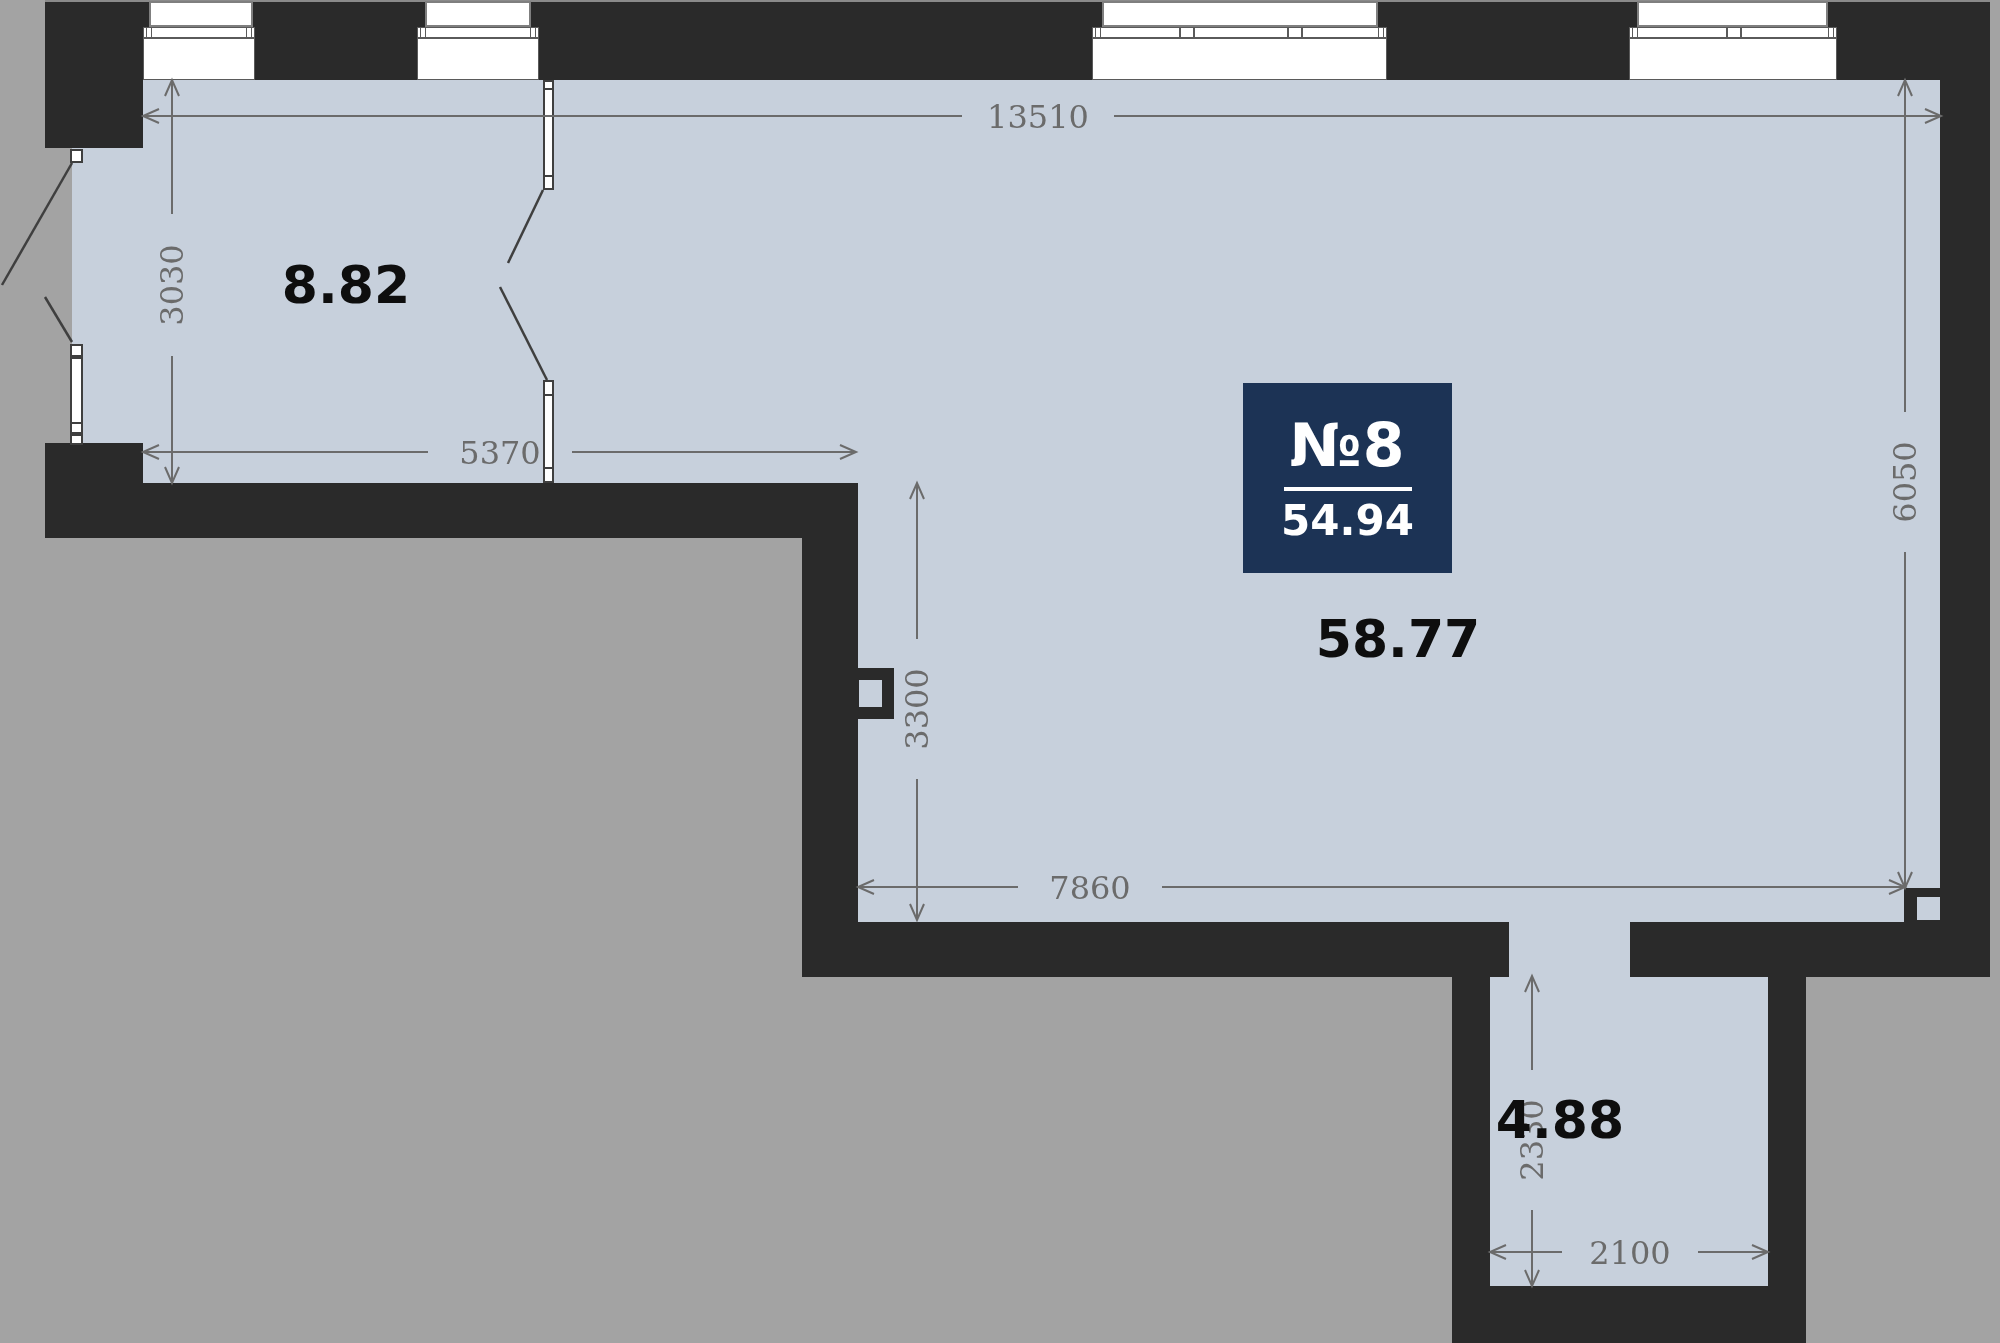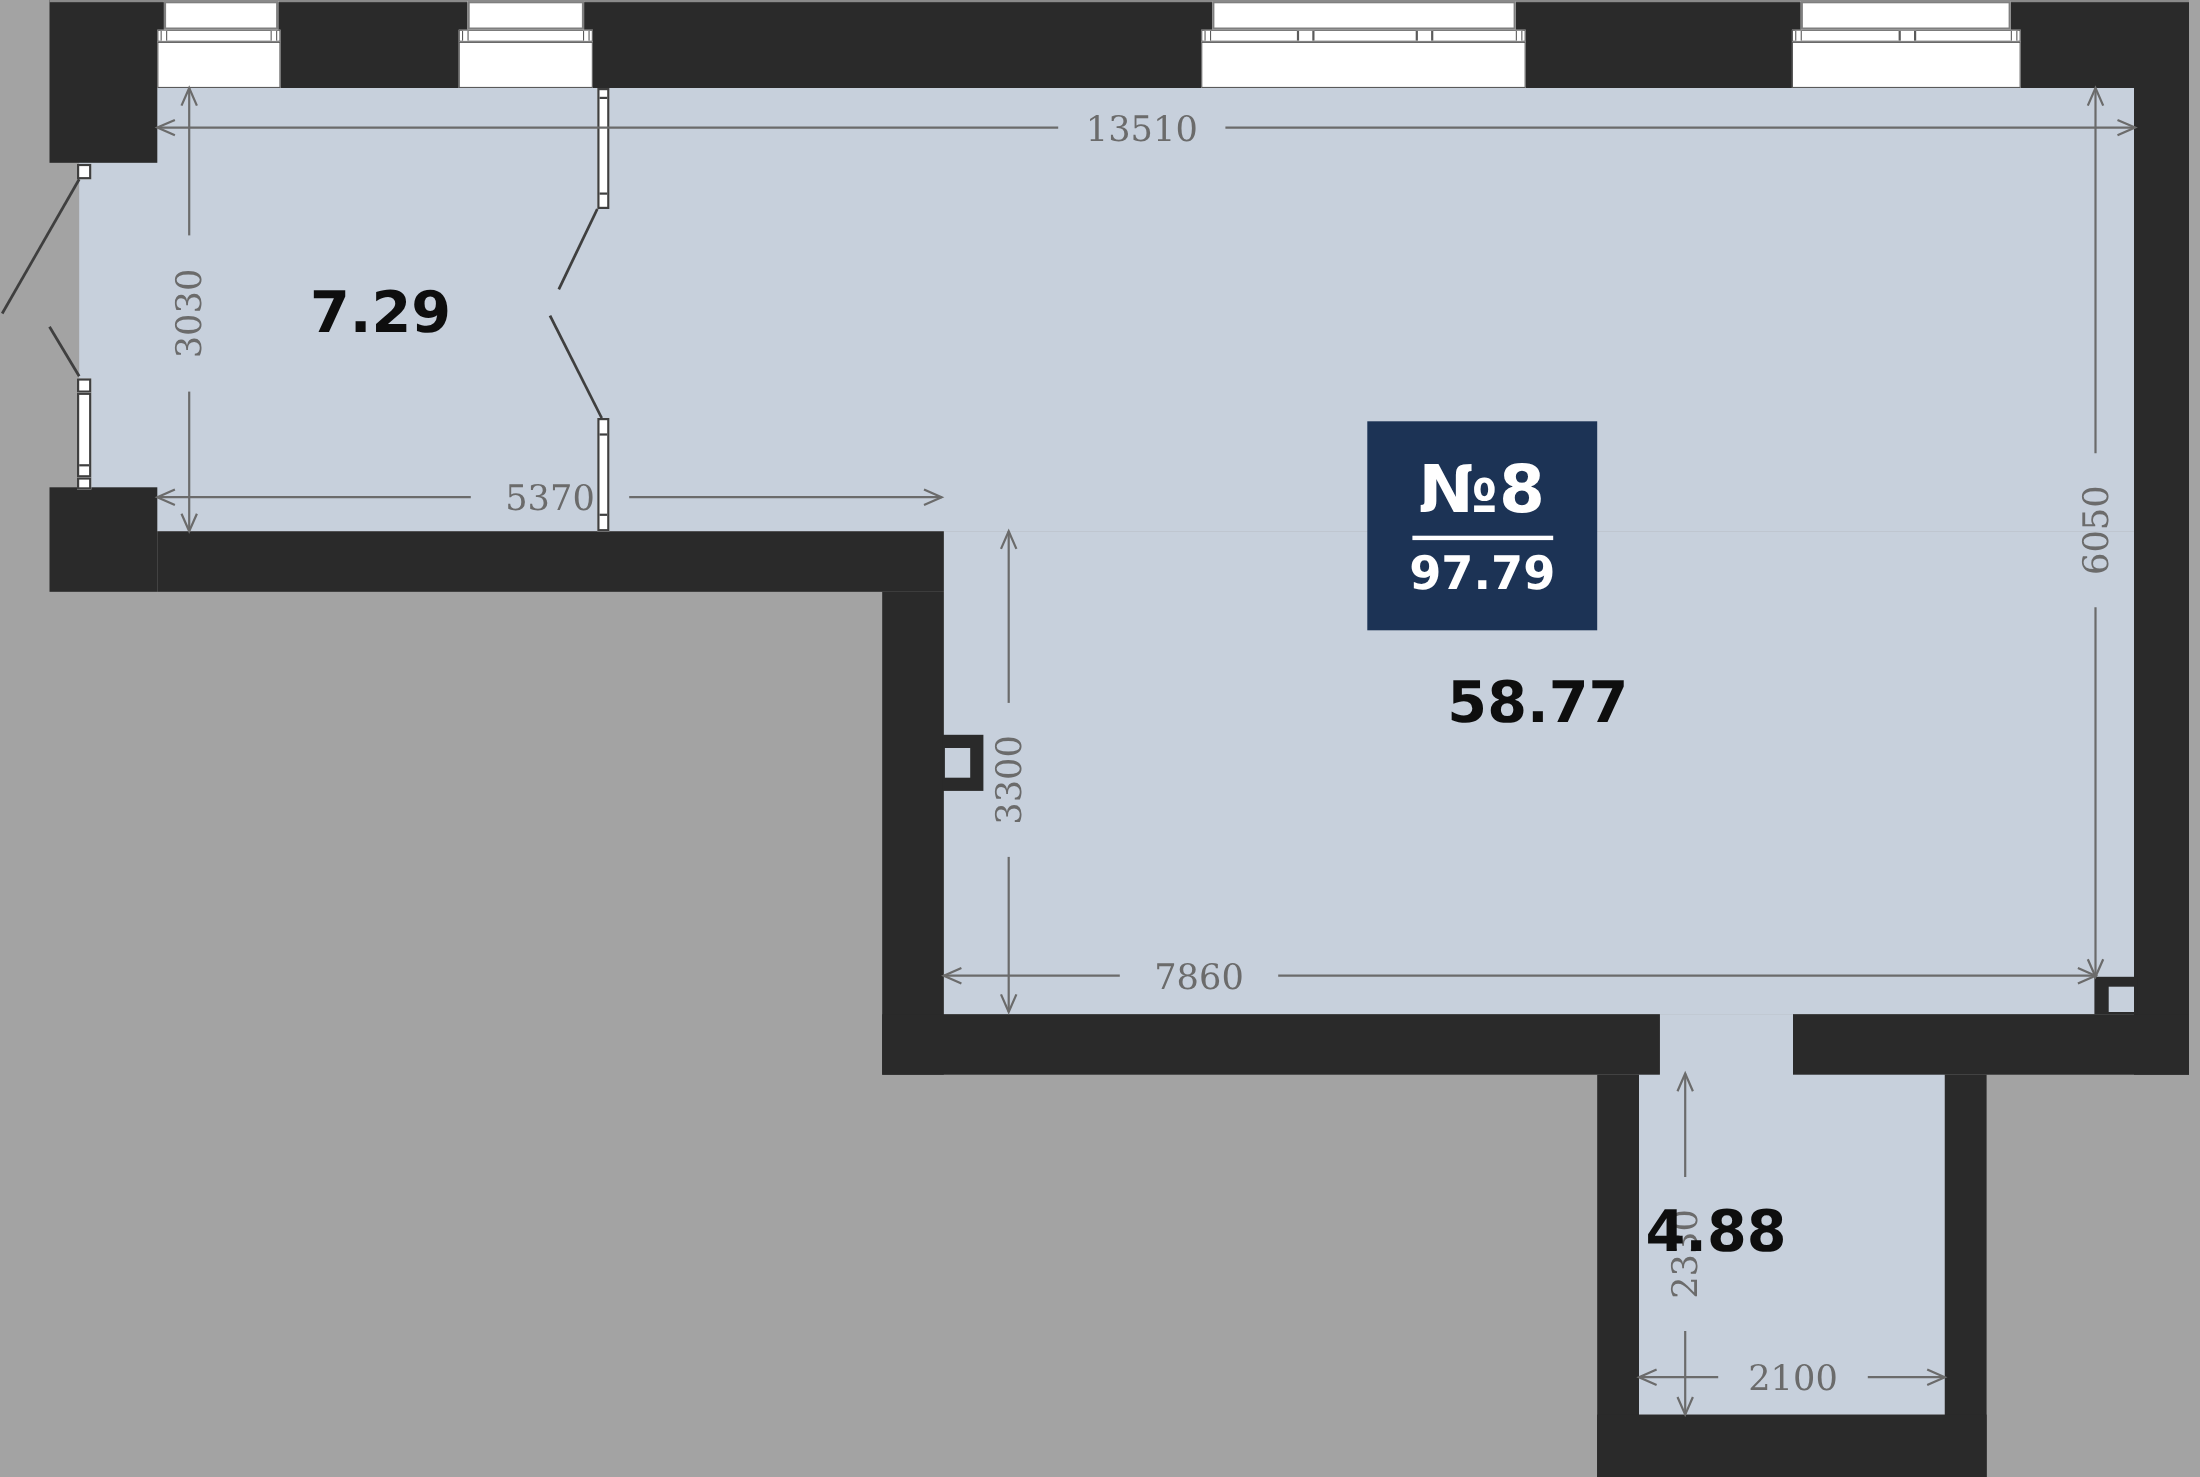--- a/index.html
+++ b/index.html
@@ -160,23 +160,23 @@
     <polyline class="dim-line" points="1525,1270 1532,1286 1539,1270"></polyline>
     <text class="dim-text" x="1532" y="1140" text-anchor="middle" dominant-baseline="central" transform="rotate(-90 1532 1140)">2330</text>
 
     <line class="dim-line" x1="1490" y1="1252" x2="1562" y2="1252"></line>
     <line class="dim-line" x1="1698" y1="1252" x2="1768" y2="1252"></line>
     <polyline class="dim-line" points="1506,1245 1490,1252 1506,1259"></polyline>
     <polyline class="dim-line" points="1752,1245 1768,1252 1752,1259"></polyline>
     <text class="dim-text" x="1630" y="1253" text-anchor="middle" dominant-baseline="central">2100</text>
   </svg>
 
-  <div class="area-label" style="left:346px;top:285px;">7.29</div>
+  <div class="area-label" style="left:346px;top:285px;">8.82</div>
   <div class="area-label" style="left:1398px;top:639px;">58.77</div>
   <div class="area-label" style="left:1560px;top:1120px;">4.88</div>
 
   <div class="badge">
     <div class="badge-number">№8</div>
     <div class="badge-divider"></div>
-    <div class="badge-area">97.79</div>
+    <div class="badge-area">54.94</div>
   </div>
 
 </div>
 
 </body></html>

